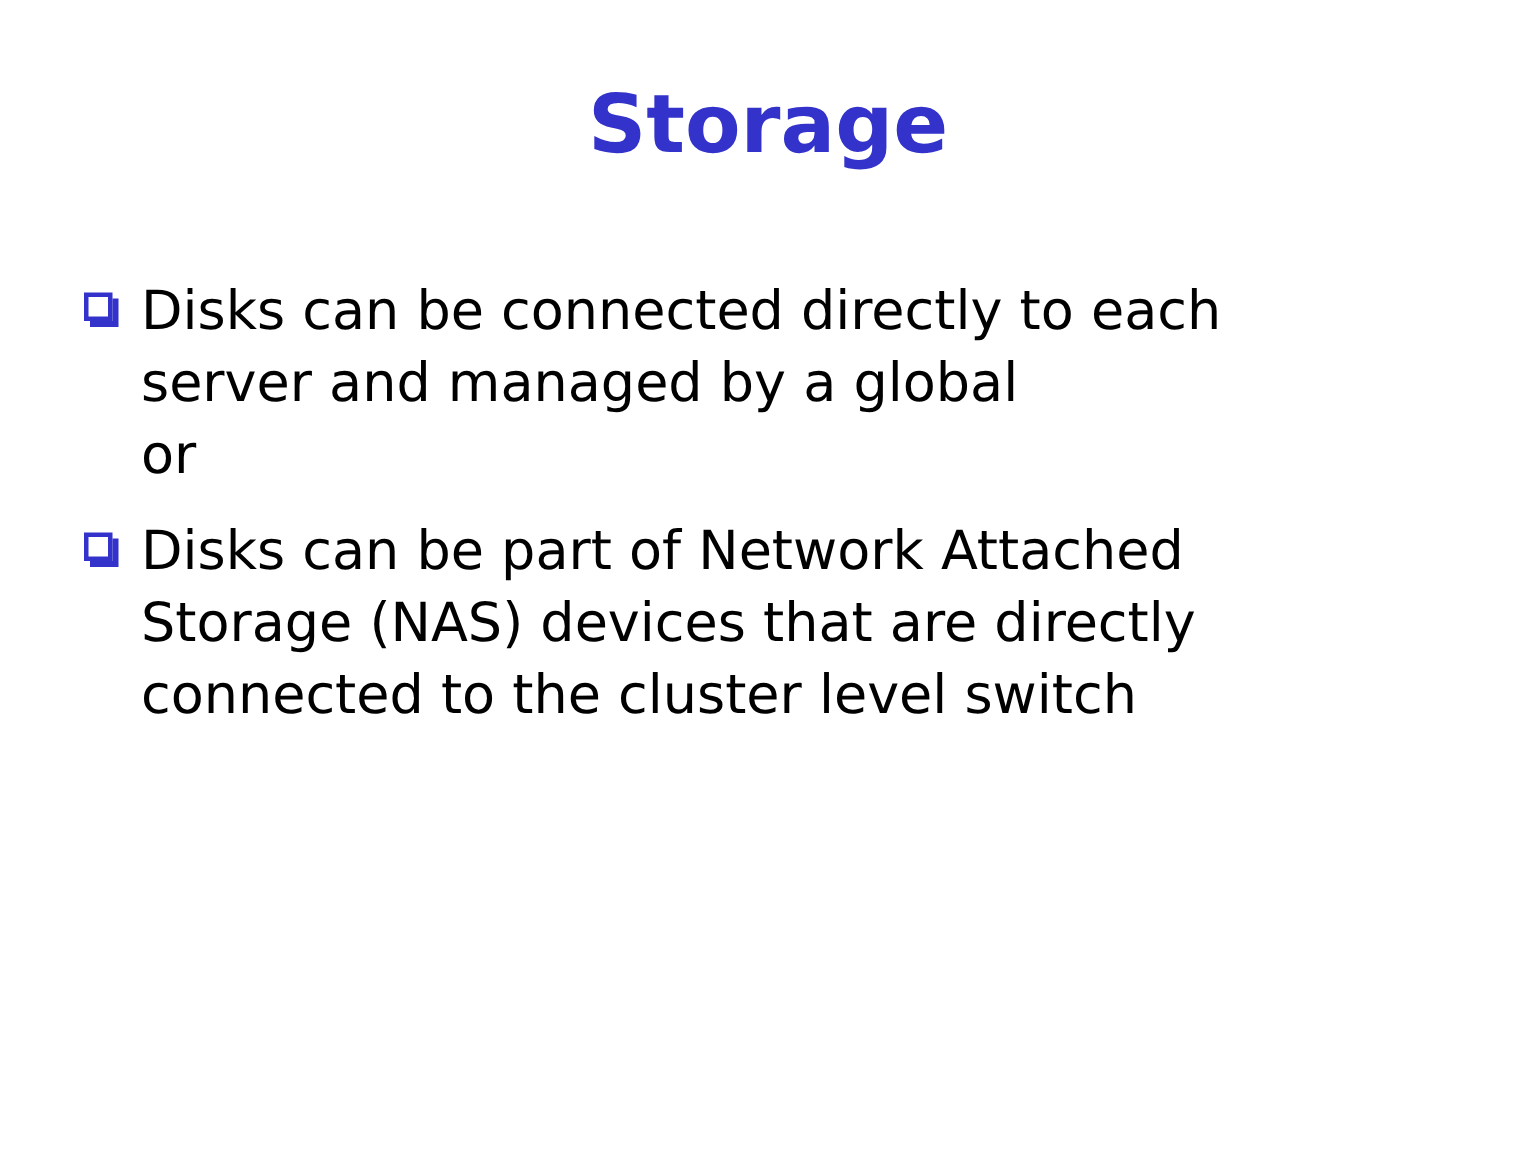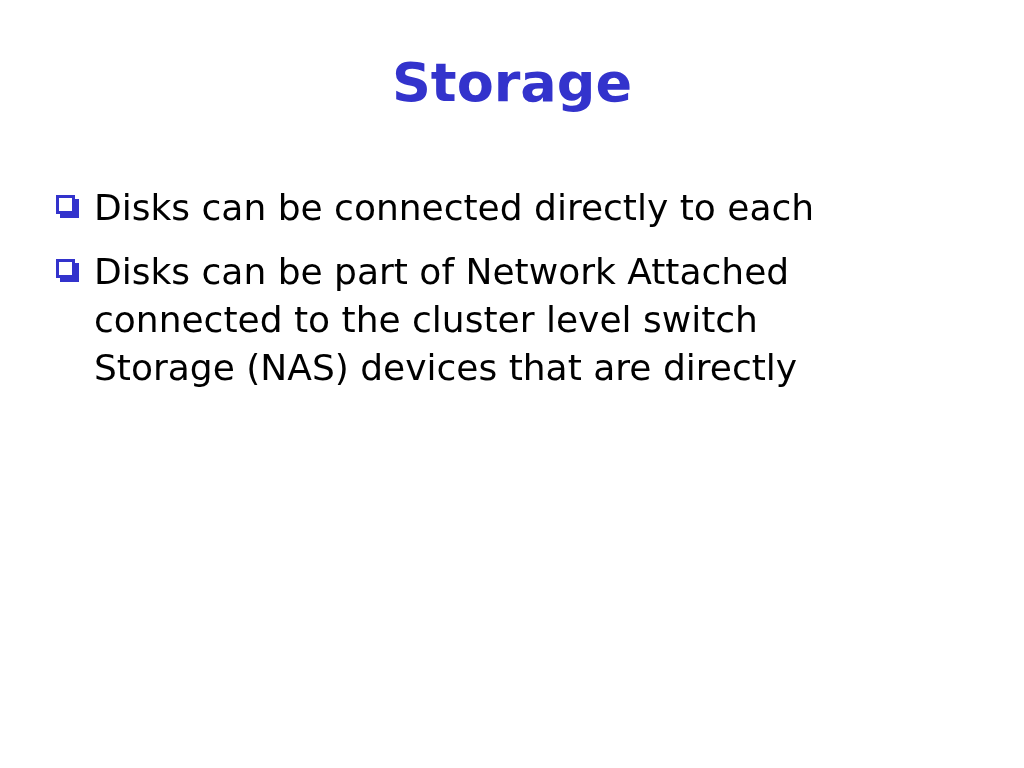--- a/index.html
+++ b/index.html
@@ -64,26 +64,28 @@
 <div class="slide">
 
   <h1 class="title">Storage</h1>
 
   <div class="content">
 
     <div class="bullet-item">
       <span class="bullet-marker"></span>
       <div class="bullet-text">
         <span class="bullet-line">Disks can be connected directly to each</span>
+        <span class="bullet-line">server and managed by a global</span>
+        <span class="bullet-line">or</span>
       </div>
     </div>
 
     <div class="bullet-item">
       <span class="bullet-marker"></span>
       <div class="bullet-text">
         <span class="bullet-line">Disks can be part of Network Attached</span>
+        <span class="bullet-line">Storage (NAS) devices that are directly</span>
         <span class="bullet-line">connected to the cluster level switch</span>
-        <span class="bullet-line">Storage (NAS) devices that are directly</span>
       </div>
     </div>
 
   </div>
 </div>
 
 </body></html>

